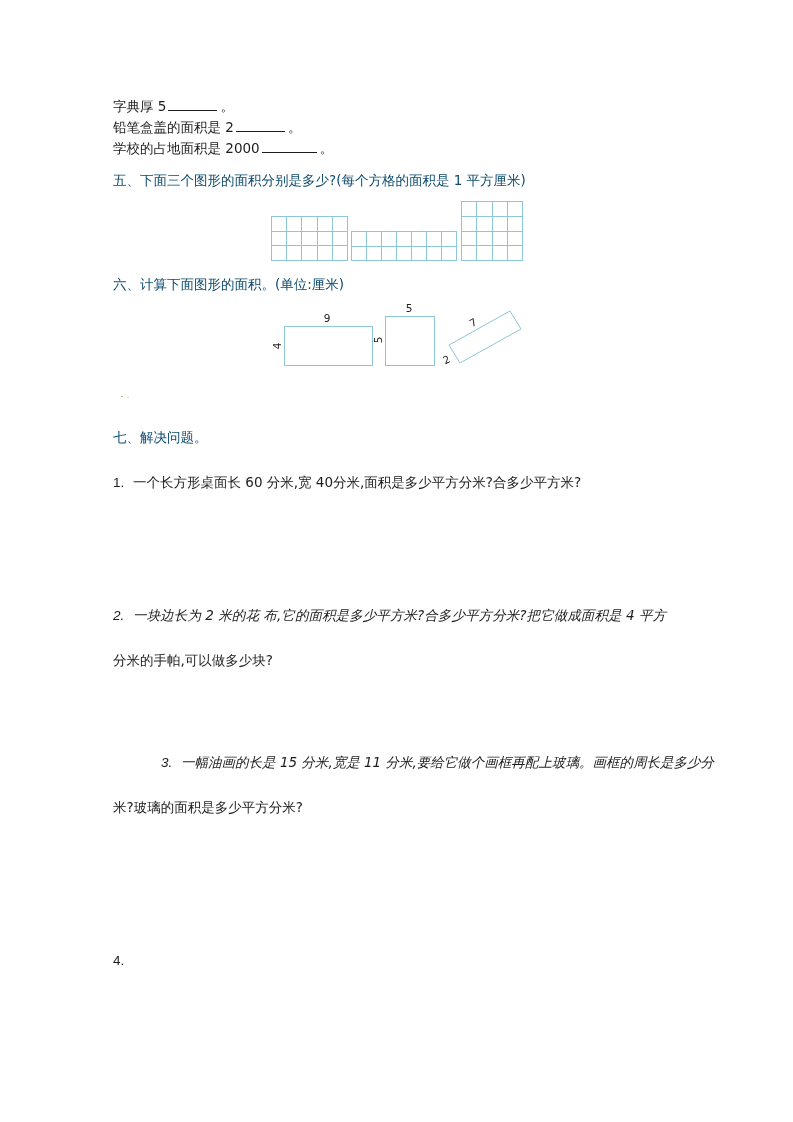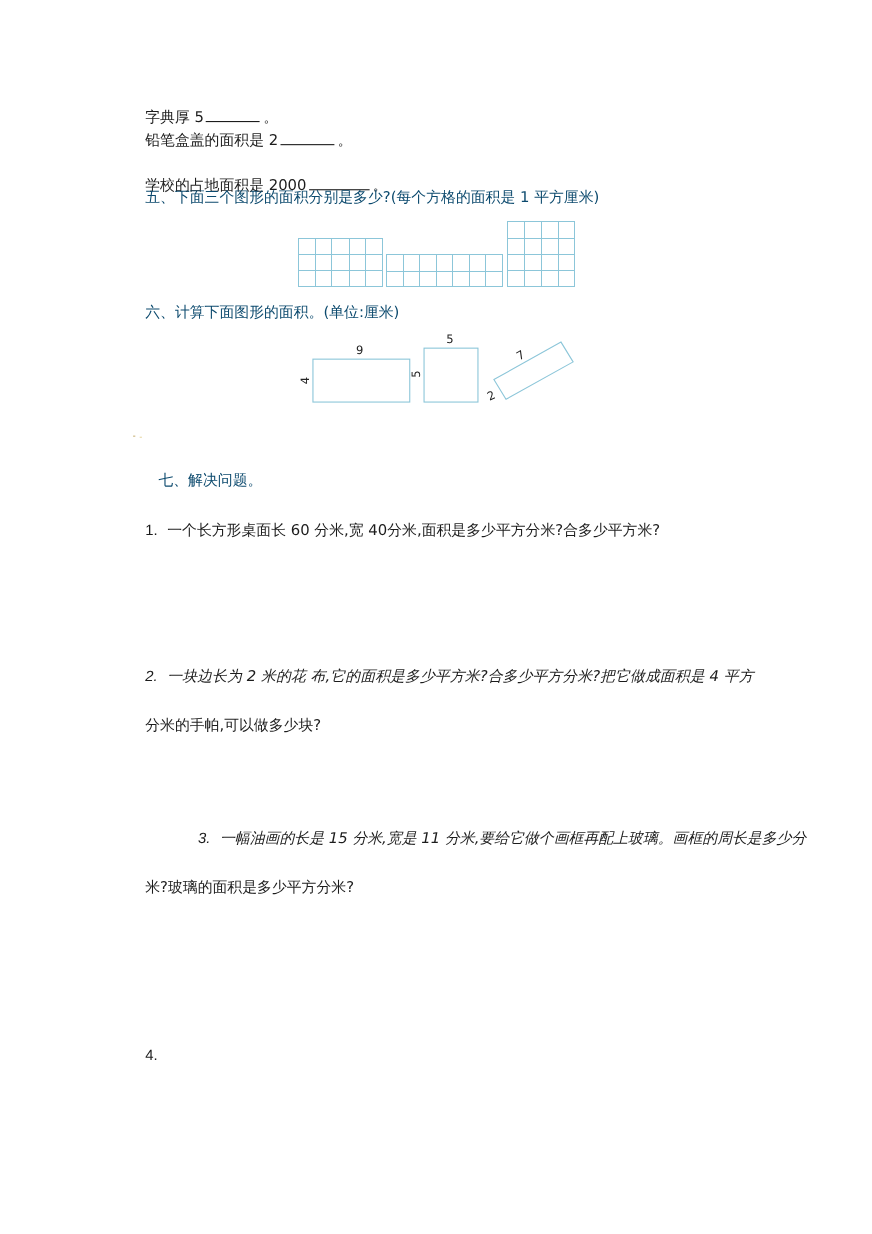--- a/index.html
+++ b/index.html
@@ -2,21 +2,21 @@
 <html><head>
   <meta charset="utf-8">
   <style>
     html, body { margin: 0; padding: 0; }
     body {
       width: 793px; height: 1122px; background: #ffffff; position: relative; overflow: hidden;
       font-family: "DejaVu Sans", "Liberation Sans", sans-serif;
       color: #1c1c1c;
     }
     .line {
-      position: absolute; left: 132px; height: 20px; line-height: 20px;
+      position: absolute; left: 113px; height: 20px; line-height: 20px;
       font-size: 13.5px; white-space: nowrap;
     }
     .blank {
       display: inline-block; border-bottom: 1px solid #1c1c1c; height: 14px;
       vertical-align: baseline; margin-left: 2px; margin-right: 3px;
     }
     .heading { color: #0c4a6e; }
     .just {
       width: 553px; text-align: justify; text-align-last: justify; white-space: normal; font-style: italic;
     }
@@ -30,21 +30,21 @@
   </style>
 </head>
 <body>
 
 <div class="line" style="top:96px;">
   <span>字典厚 5</span><span class="blank" style="width:49px;"></span><span>。</span>
 </div>
 <div class="line" style="top:117px;">
   <span>铅笔盒盖的面积是 2</span><span class="blank" style="width:49px;"></span><span>。</span>
 </div>
-<div class="line" style="top:138px;margin-top:20px;">
+<div class="line" style="top:138px;">
   <span>学校的占地面积是 2000</span><span class="blank" style="width:55px;"></span><span>。</span>
 </div>
 
 <div class="line heading" style="top:170px;">五、下面三个图形的面积分别是多少?(每个方格的面积是 1 平方厘米)</div>
 
 <svg class="grid" style="left:271px; top:216px;" width="77" height="45">
     <rect x="0.5" y="0.5" width="76" height="44"></rect>
     <line x1="15.5" y1="0.5" x2="15.5" y2="44.5"></line>
     <line x1="30.5" y1="0.5" x2="30.5" y2="44.5"></line>
     <line x1="46.5" y1="0.5" x2="46.5" y2="44.5"></line>
@@ -88,21 +88,21 @@
   <g>
     <polygon points="449,345 510,311 521,329 460,363"></polygon>
     <text x="0" y="0" text-anchor="middle" transform="translate(475,326) rotate(-29)">7</text>
     <text x="0" y="0" text-anchor="middle" transform="translate(448,363) rotate(-25)">2</text>
   </g>
 </svg>
 
 <div class="speck" style="left:121px; top:396px;"></div>
 <div class="speck" style="left:127px; top:397px; background:#e8d9a8;"></div>
 
-<div class="line heading" style="top:427px;margin-left:12px;">七、解决问题。</div>
+<div class="line heading" style="top:427px;">七、解决问题。</div>
 
 <div class="line" style="top:460px;margin-top:12px;">
   <span class="q-num">1.</span><span>一个长方形桌面长 60 分米,宽 40分米,面积是多少平方分米?合多少平方米?</span>
 </div>
 
 <div class="line" style="top:605px;">
   <div class="just"><span class="q-num">2.</span><span>一块边长为 2 米的花 布,它的面积是多少平方米?合多少平方分米?把它做成面积是 4 平方</span></div>
 </div>
 <div class="line" style="top:650px;">分米的手帕,可以做多少块?</div>
 

